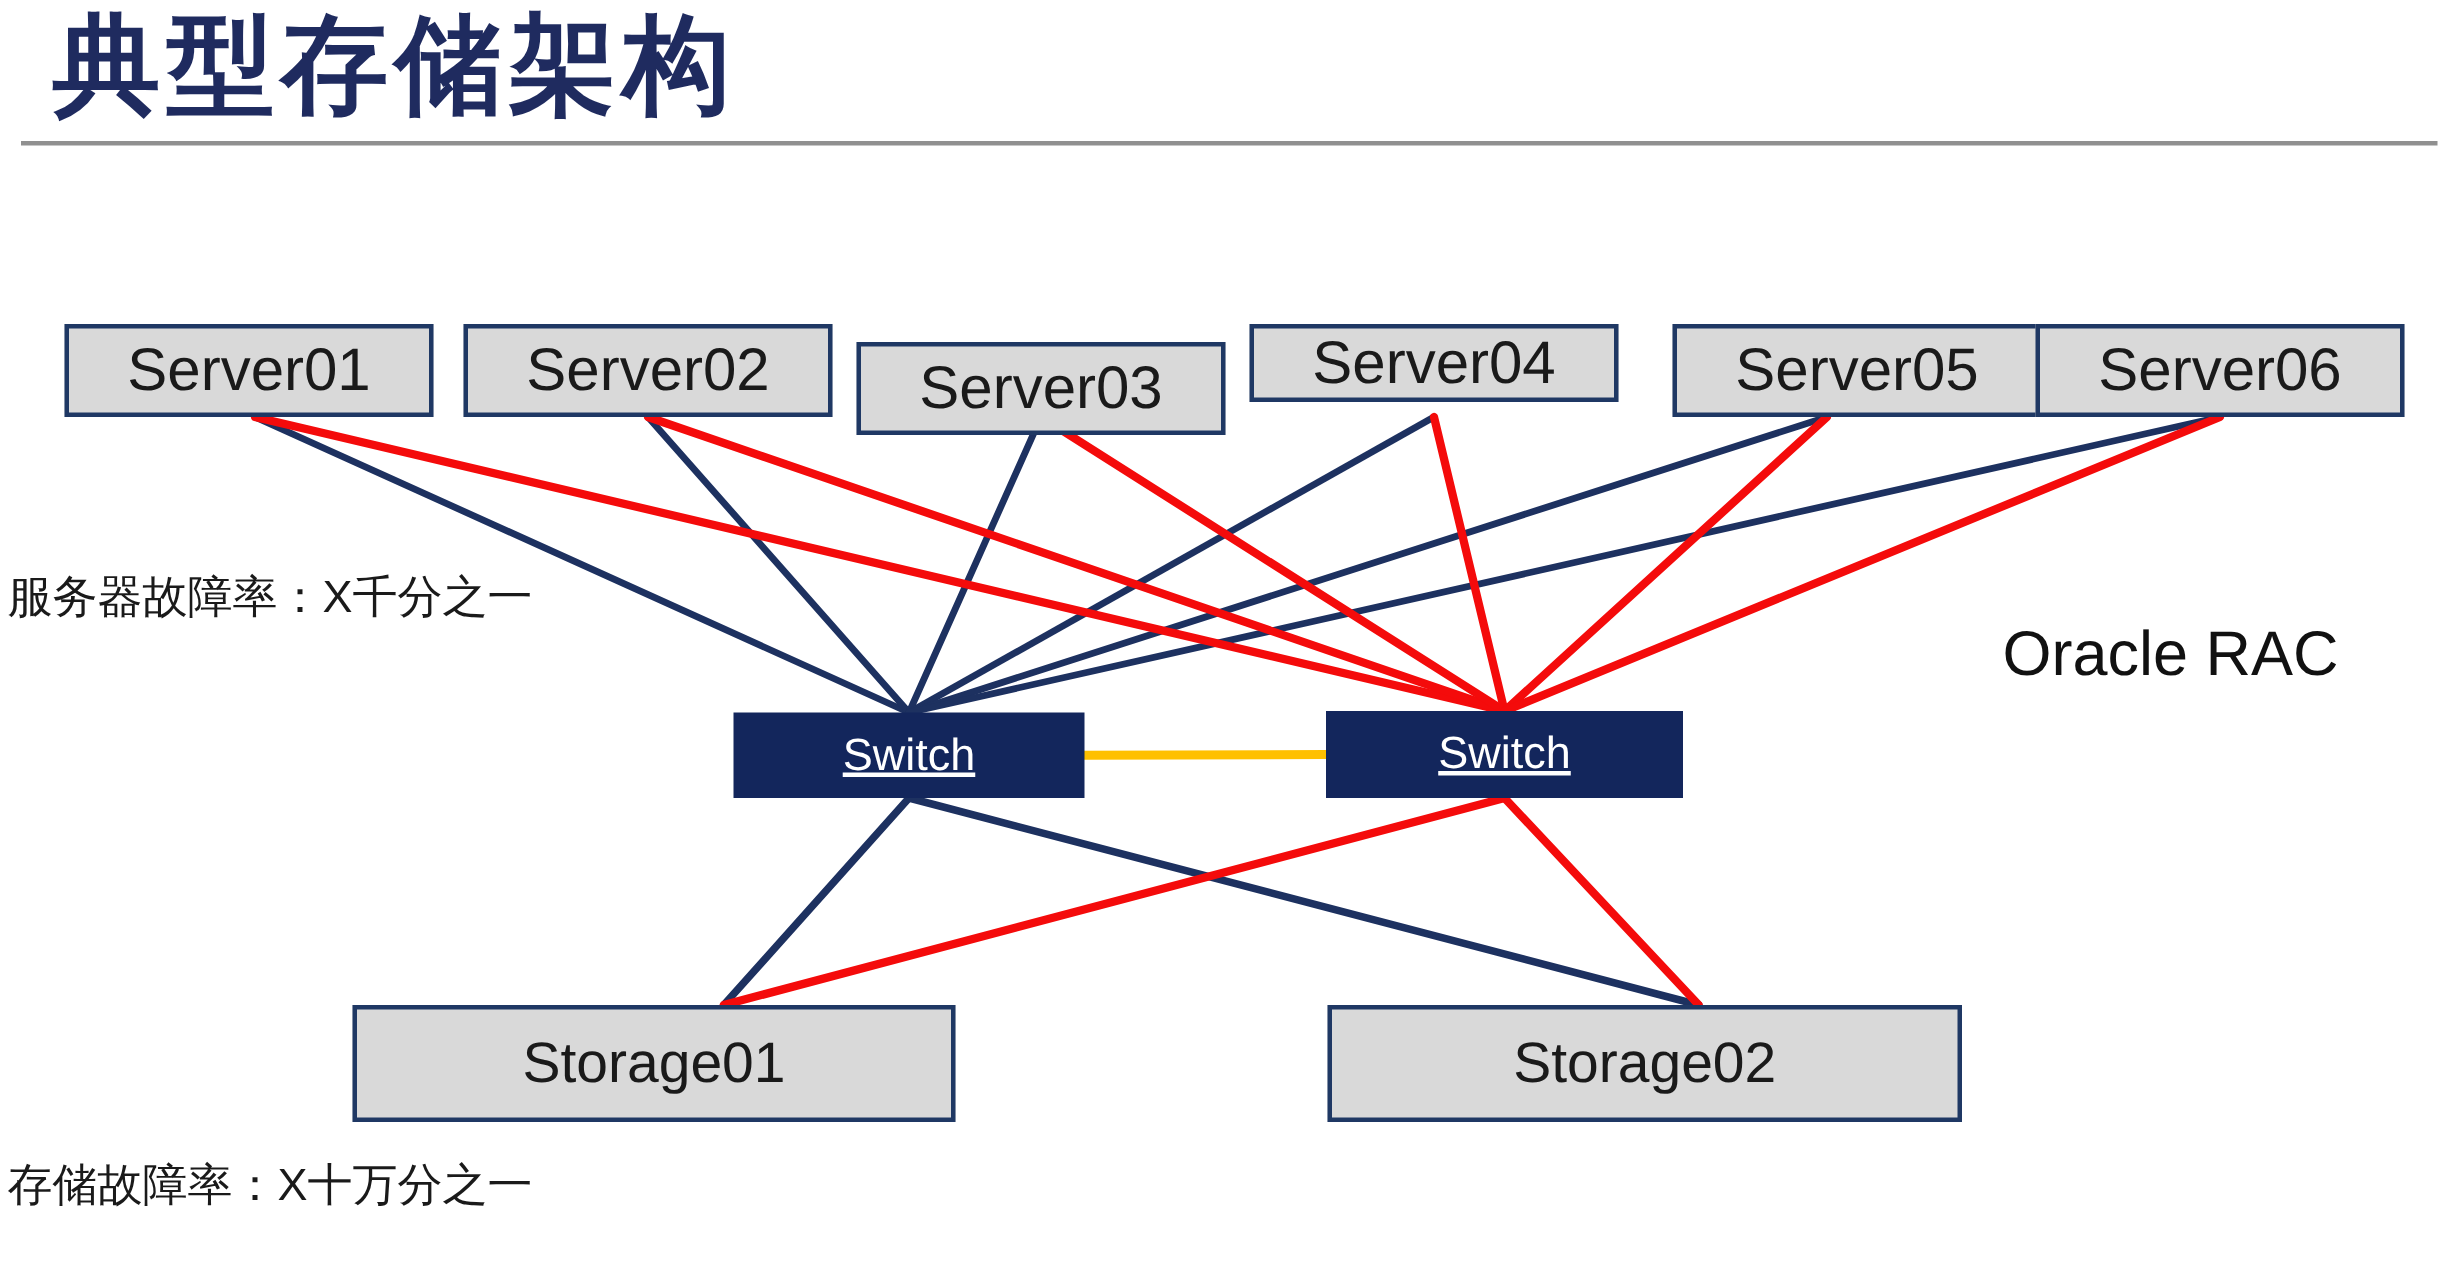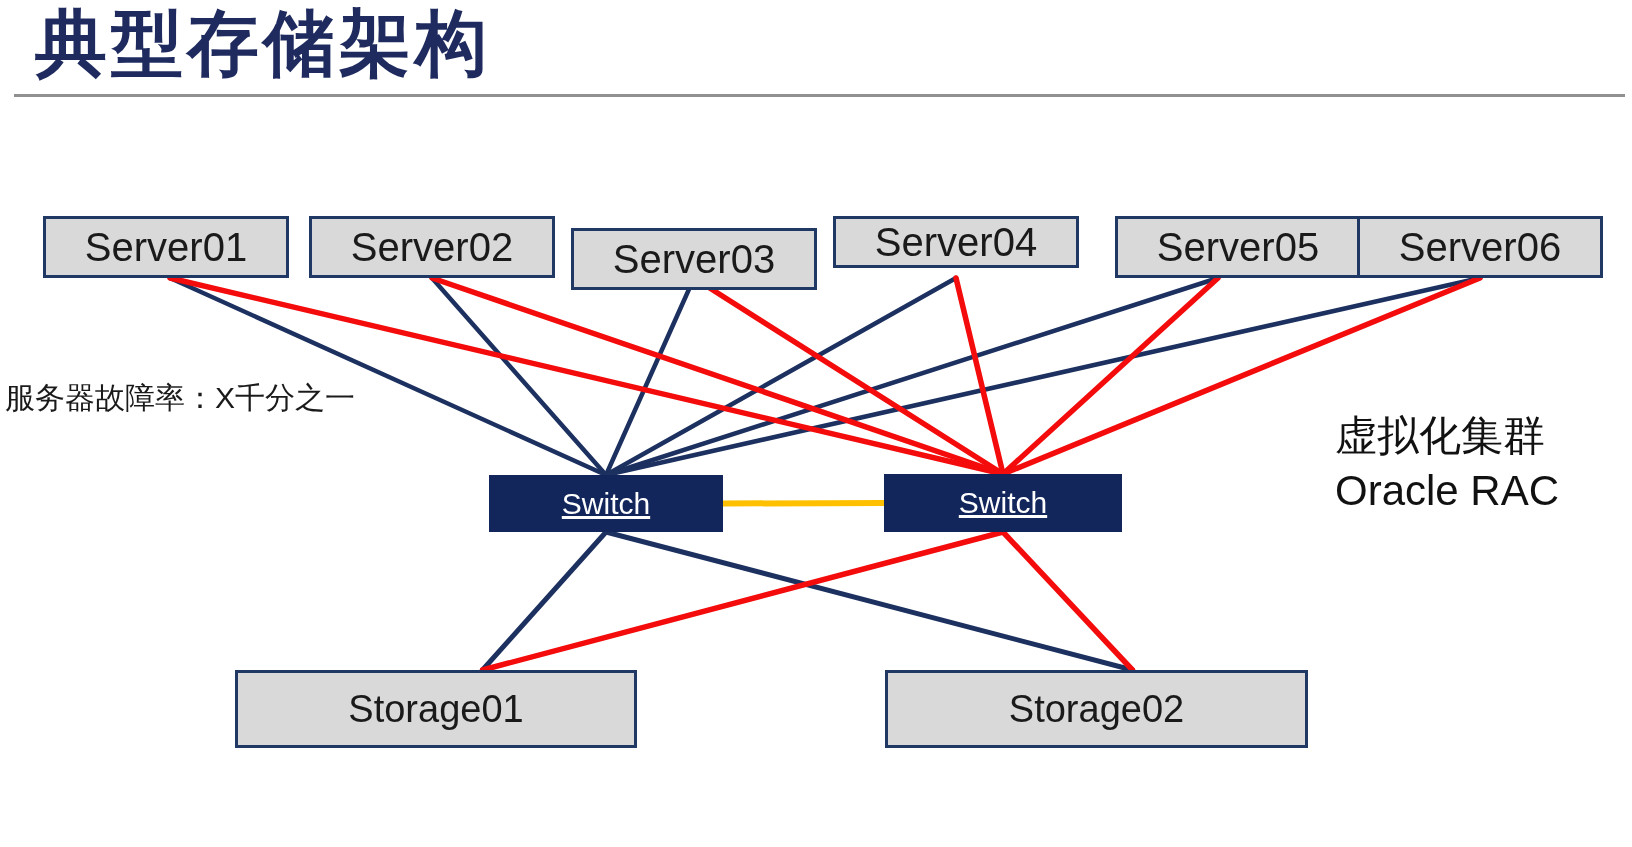--- a/index.html
+++ b/index.html
@@ -134,18 +134,18 @@
       </div>
       <div class="node storage" style="left: 235px; top: 670px; width: 402px; height: 78px;">
         <span>Storage01</span>
       </div>
       <div class="node storage" style="left: 885px; top: 670px; width: 423px; height: 78px;">
         <span>Storage02</span>
       </div>
     </div>
 
   <div class="note note-server">服务器故障率：X千分之一</div>
+  <div class="note note-storage">存储故障率：X十万分之一</div>
 
   <div class="right-note">
-    <div>虚拟化集群</div>
     <div>Oracle RAC</div>
   </div>
 </div>
 
 </body></html>

